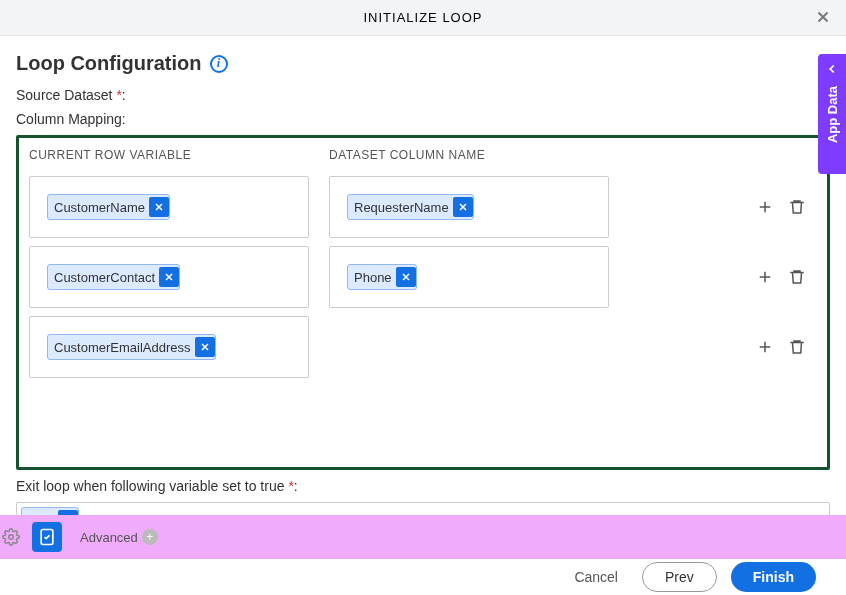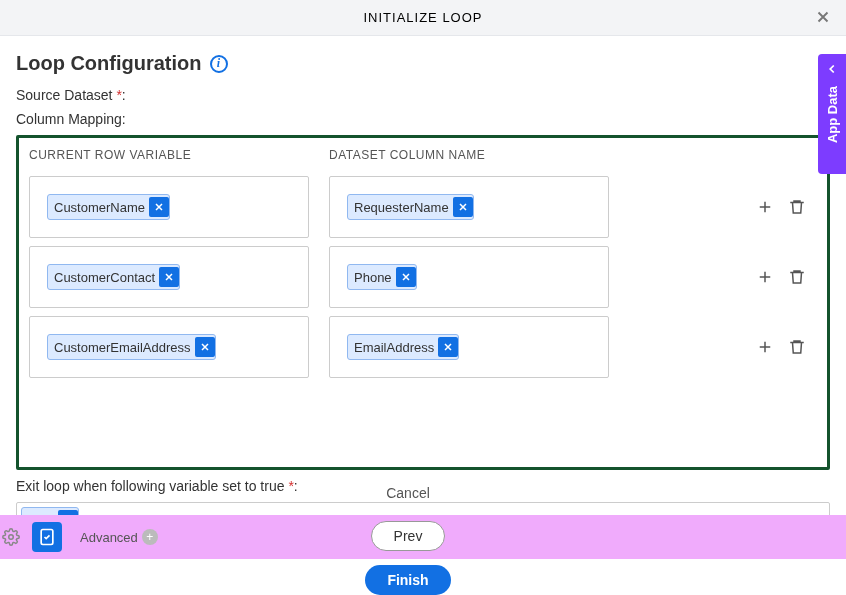--- a/index.html
+++ b/index.html
@@ -30,21 +30,21 @@
 .action-btn svg { width: 18px; height: 18px; }
 .mapping-spacer { height: 85px; }
 .footer-bar { position: absolute; bottom: 36px; left: 0; right: 0; height: 44px; background: #f0abfc; display: flex; align-items: center; justify-content: flex-start; gap: 10px; }
 .footer-icon { width: 22px; height: 22px; color: #888; cursor: pointer; display: flex; align-items: center; justify-content: center; }
 .footer-icon.active { background: #1270e3; color: #fff; border-radius: 4px; width: 30px; height: 30px; }
 .footer-icon svg { width: 18px; height: 18px; }
 .footer-icon.active svg { width: 20px; height: 20px; }
 .advanced-wrap { display: flex; align-items: center; gap: 4px; margin-left: 8px; cursor: pointer; }
 .advanced-label { font-size: 13px; color: #555; }
 .plus-circle { width: 16px; height: 16px; background: #bbb; border-radius: 50%; color: #fff; display: flex; align-items: center; justify-content: center; font-size: 12px; line-height: 1; }
-.bottom-actions { position: absolute; bottom: 0; left: 0; right: 0; height: 36px; display: flex; align-items: center; justify-content: flex-end; gap: 14px; padding-right: 30px; flex-direction: column; }
+.bottom-actions { position: absolute; bottom: 0; left: 0; right: 0; height: 36px; display: flex; align-items: center; justify-content: flex-end; gap: 14px; padding-right: 30px; }
 .btn-cancel { background: none; border: none; color: #555; cursor: pointer; font-size: 14px; padding: 6px 10px; }
 .btn-prev { background: #fff; border: 1px solid #999; border-radius: 16px; padding: 6px 22px; cursor: pointer; font-size: 14px; color: #333; }
 .btn-finish { background: #1270e3; border: none; color: #fff; border-radius: 16px; padding: 7px 22px; cursor: pointer; font-size: 14px; font-weight: bold; }
 .side-tab { position: absolute; right: 0; top: 54px; width: 28px; height: 120px; background: #7d3cff; border-radius: 4px 0 0 4px; display: flex; flex-direction: column; align-items: center; padding-top: 8px; cursor: pointer; }
 .side-tab svg { width: 14px; height: 14px; color: #fff; }
 .side-tab-text { writing-mode: vertical-rl; transform: rotate(180deg); color: #fff; font-size: 13px; font-weight: bold; margin-top: 10px; }
 .mb16 { margin-bottom: 16px; }
 .mb8 { margin-bottom: 8px; }
 </style>
 </head>
@@ -150,30 +150,20 @@
           <div class="mapping-cell var">
             <span class="chip">
               <span>CustomerEmailAddress</span>
               <span class="chip-remove">
                 <svg viewBox="0 0 24 24" fill="none" stroke="currentColor" stroke-width="3">
                   <path d="M6 6l12 12M18 6L6 18"></path>
                 </svg>
               </span>
             </span>
           </div>
-          <div class="mapping-cell ds">
-            <span class="chip">
-              <span>EmailAddress</span>
-              <span class="chip-remove">
-                <svg viewBox="0 0 24 24" fill="none" stroke="currentColor" stroke-width="3">
-                  <path d="M6 6l12 12M18 6L6 18"></path>
-                </svg>
-              </span>
-            </span>
-          </div>
           <div class="col-actions">
             <div class="action-btn">
               <svg viewBox="0 0 24 24" fill="none" stroke="currentColor" stroke-width="2">
                 <path d="M12 5v14M5 12h14"></path>
               </svg>
             </div>
             <div class="action-btn">
               <svg viewBox="0 0 24 24" fill="none" stroke="currentColor" stroke-width="2">
                 <path d="M3 6h18M8 6V4h8v2M6 6l1 14h10l1-14"></path>
               </svg>

